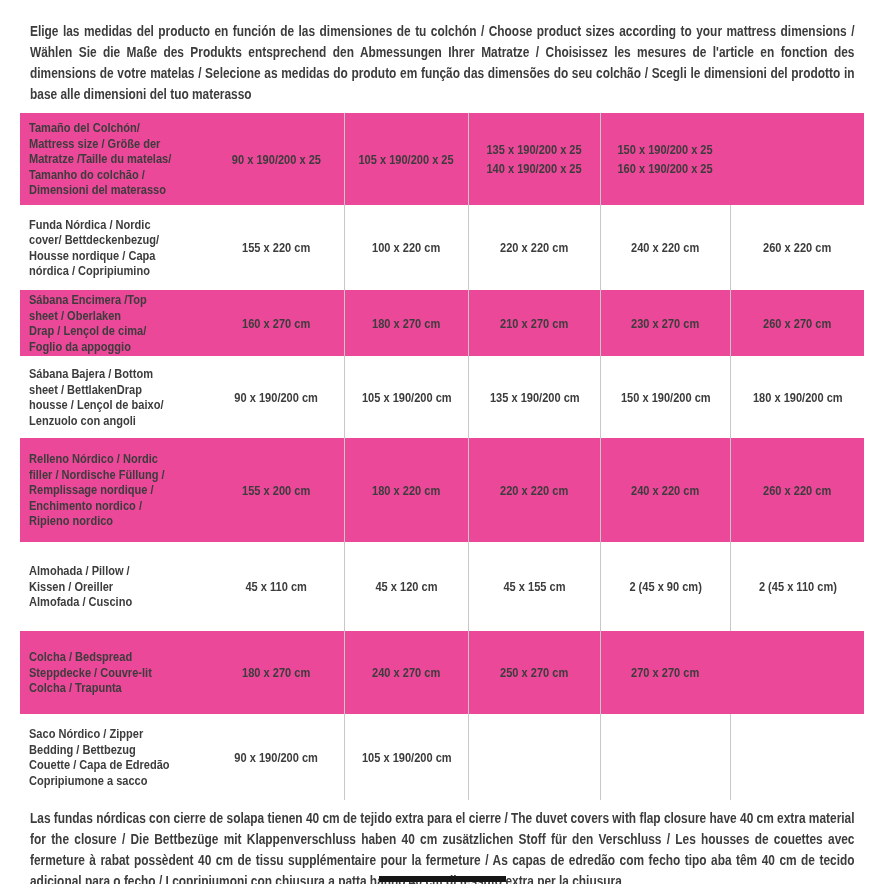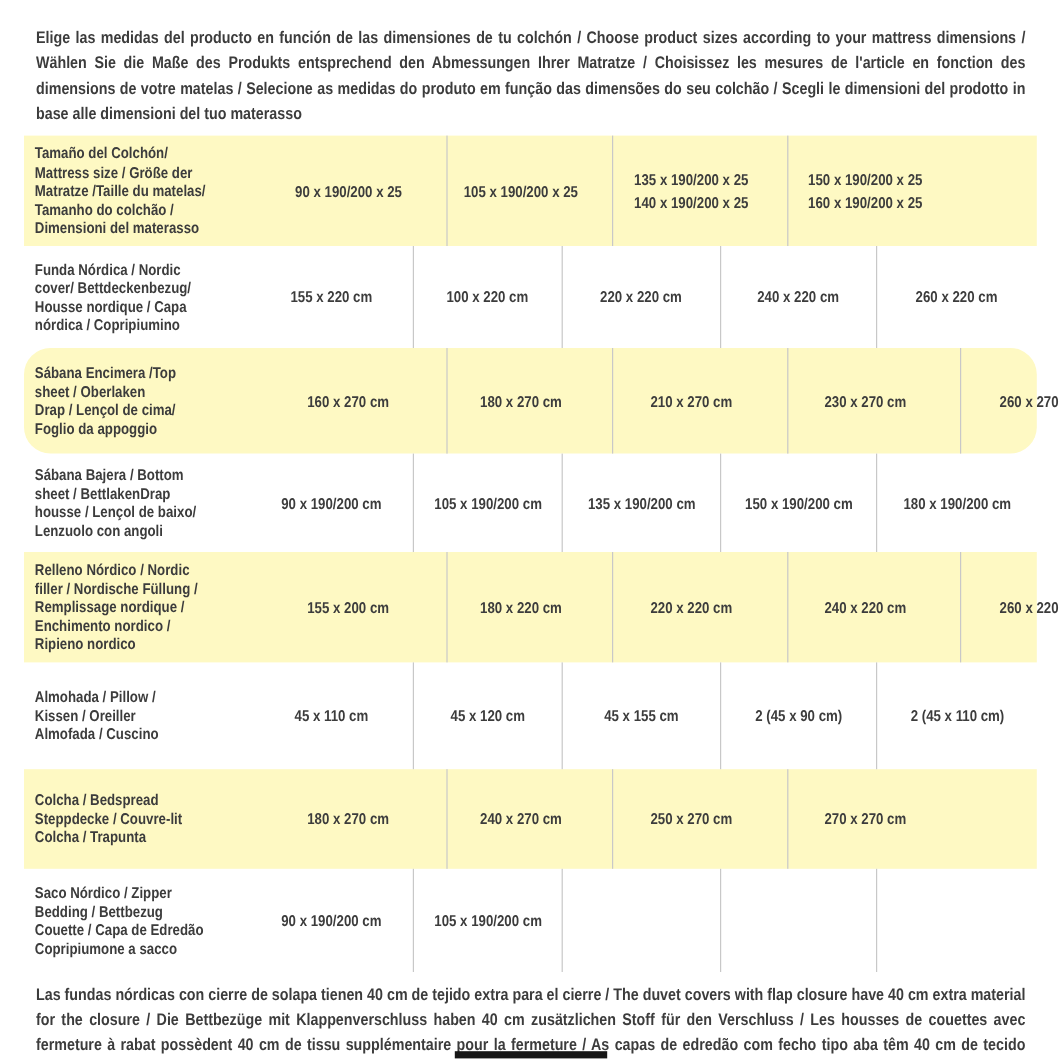--- a/index.html
+++ b/index.html
@@ -26,26 +26,26 @@
   .top-note { margin: 21px 0 0 30px; }
   .bottom-note { margin: 8px 0 0 30px; }
 
   
   .size-table { margin: 8px 0 0 20px; width: 844px; }
   .trow {
     display: grid;
     grid-template-columns: 188px 136px 124px 132px 130px 134px;
     box-sizing: border-box;
   }
-  .trow.gray { background: #fef9c3; gap: 14px; }
+  .trow.gray { background: #ec4899; }
   .trow:nth-child(1) { height: 92px; }
   .trow:nth-child(2) { height: 85px; }
-  .trow:nth-child(3) { height: 88px; border-radius: 22px; }
+  .trow:nth-child(3) { height: 66px; }
   .trow:nth-child(4) { height: 82px; }
-  .trow:nth-child(5) { height: 92px; }
+  .trow:nth-child(5) { height: 104px; }
   .trow:nth-child(6) { height: 89px; }
   .trow:nth-child(7) { height: 83px; }
   .trow:nth-child(8) { height: 86px; }
 
   .cell {
     display: flex;
     align-items: center;
     justify-content: center;
     box-sizing: border-box;
     font-size: 13px;

